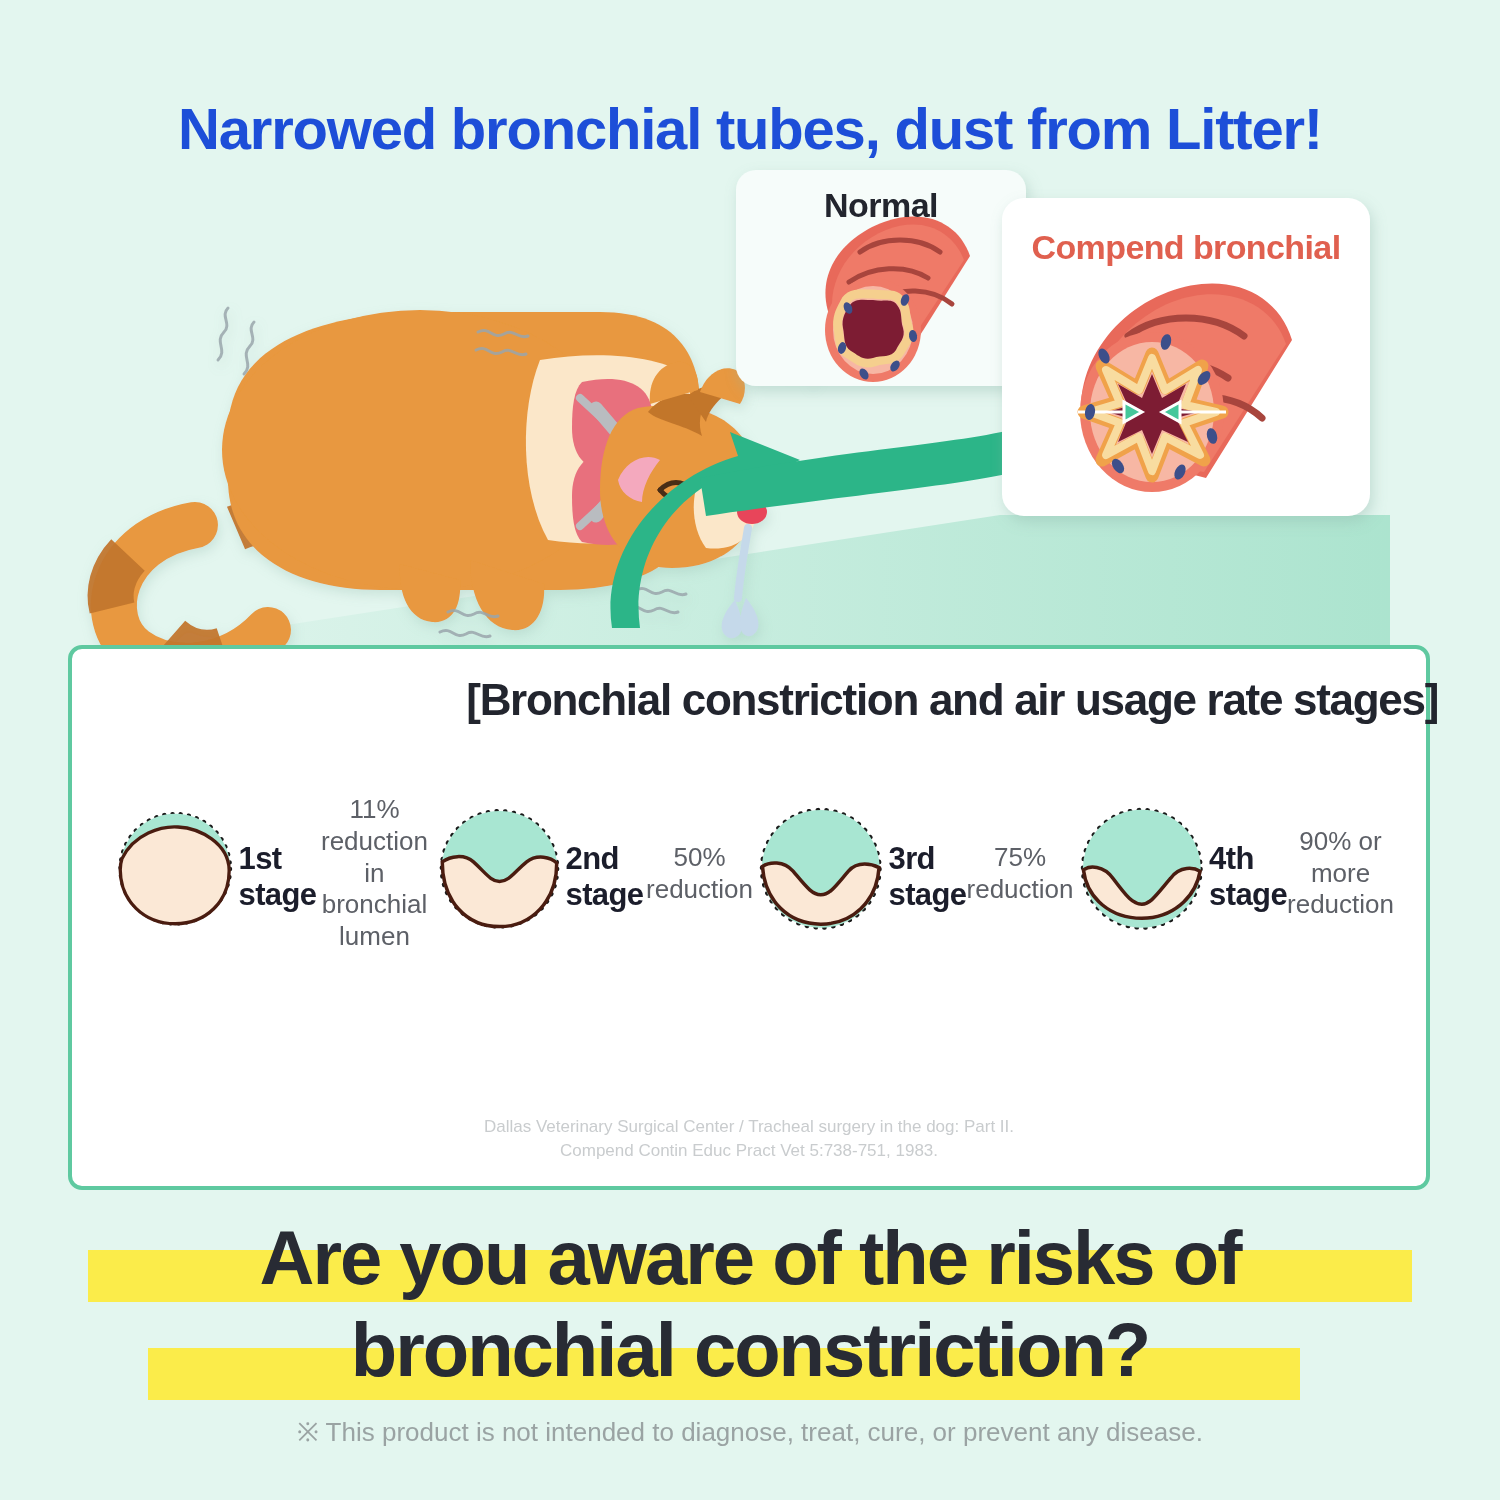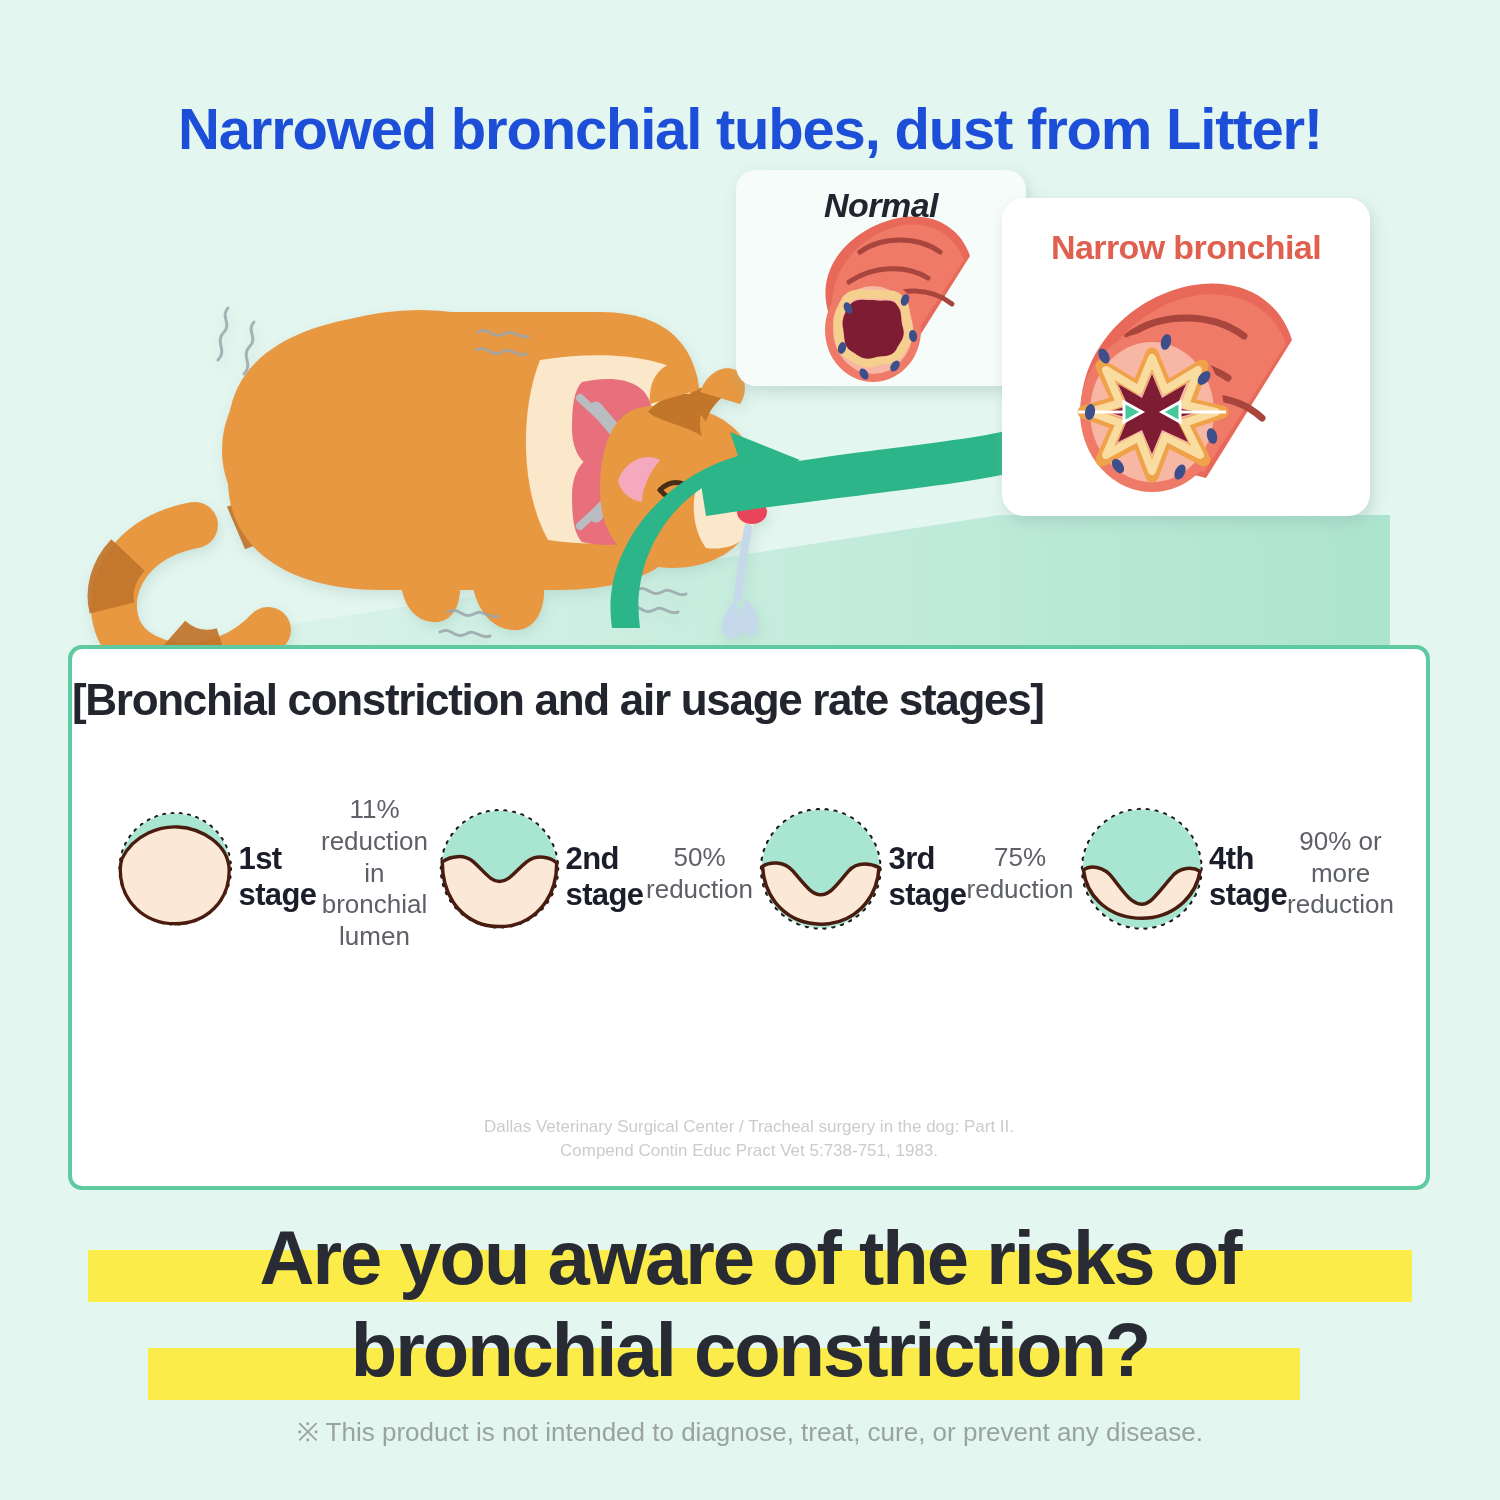--- a/index.html
+++ b/index.html
@@ -23,40 +23,39 @@
   
   .hero { position: absolute; top: 160px; left: 0; width: 1500px; height: 480px; }
   .hero svg { display: block; }
 
   
   .card-label-normal {
     position: absolute; left: 738px; top: 186px; width: 286px;
     text-align: center;
     font-size: 34px; font-weight: bold; color: #22252e;
     letter-spacing: -0.5px;
-    font-style: italic;
   }
   .card-label-narrow {
     position: absolute; left: 1004px; top: 228px; width: 364px;
     text-align: center;
     font-size: 34px; font-weight: bold; color: #e0604f;
     letter-spacing: -0.6px;
   }
 
   
   .stage-panel {
     position: absolute; left: 68px; top: 645px;
     width: 1362px; height: 545px;
     background: #ffffff;
     border: 4px solid #5fc9a0;
     border-radius: 14px;
   }
   .stage-heading {
-    position: absolute; top: 26px; left: 0; width: 100%;
-    text-align: left;
+    position: absolute; top: 26px; left: 12px; width: 100%;
+    text-align: right;
     font-size: 44px; font-weight: bold; color: #22252e;
     letter-spacing: -1.3px;
   }
   .stages {
     position: absolute; top: 112px; left: 40px;
     width: 1282px; display: flex;
   }
   .stage { width: 25%; display: flex; flex-direction: row; align-items: center; }
   .stage-figure { width: 230px; height: 215px; }
   .stage-name {
@@ -264,21 +263,21 @@
           <ellipse cx="1212" cy="276" rx="5" ry="8" transform="rotate(-15 1212 276)"></ellipse>
           <ellipse cx="1180" cy="312" rx="5" ry="8" transform="rotate(25 1180 312)"></ellipse>
           <ellipse cx="1118" cy="306" rx="5" ry="8" transform="rotate(-35 1118 306)"></ellipse>
           <ellipse cx="1090" cy="252" rx="5" ry="8" transform="rotate(10 1090 252)"></ellipse>
         </g>
       </g>
     </svg>
   </div>
 
   <div class="card-label-normal">Normal</div>
-  <div class="card-label-narrow">Narrow bronchial</div>
+  <div class="card-label-narrow">Compend bronchial</div>
 
   <div class="stage-panel">
     <div class="stage-heading">[Bronchial constriction and air usage rate stages]</div>
 
     <div class="stages">
 
       <div class="stage">
         <svg class="stage-figure" viewBox="0 0 230 215">
           <circle cx="115" cy="108" r="100" fill="none" stroke="#1a1a1a" stroke-width="7" stroke-linecap="round" stroke-dasharray="1 14"></circle>
           <circle cx="115" cy="108" r="100" fill="#a8e6d2"></circle>

